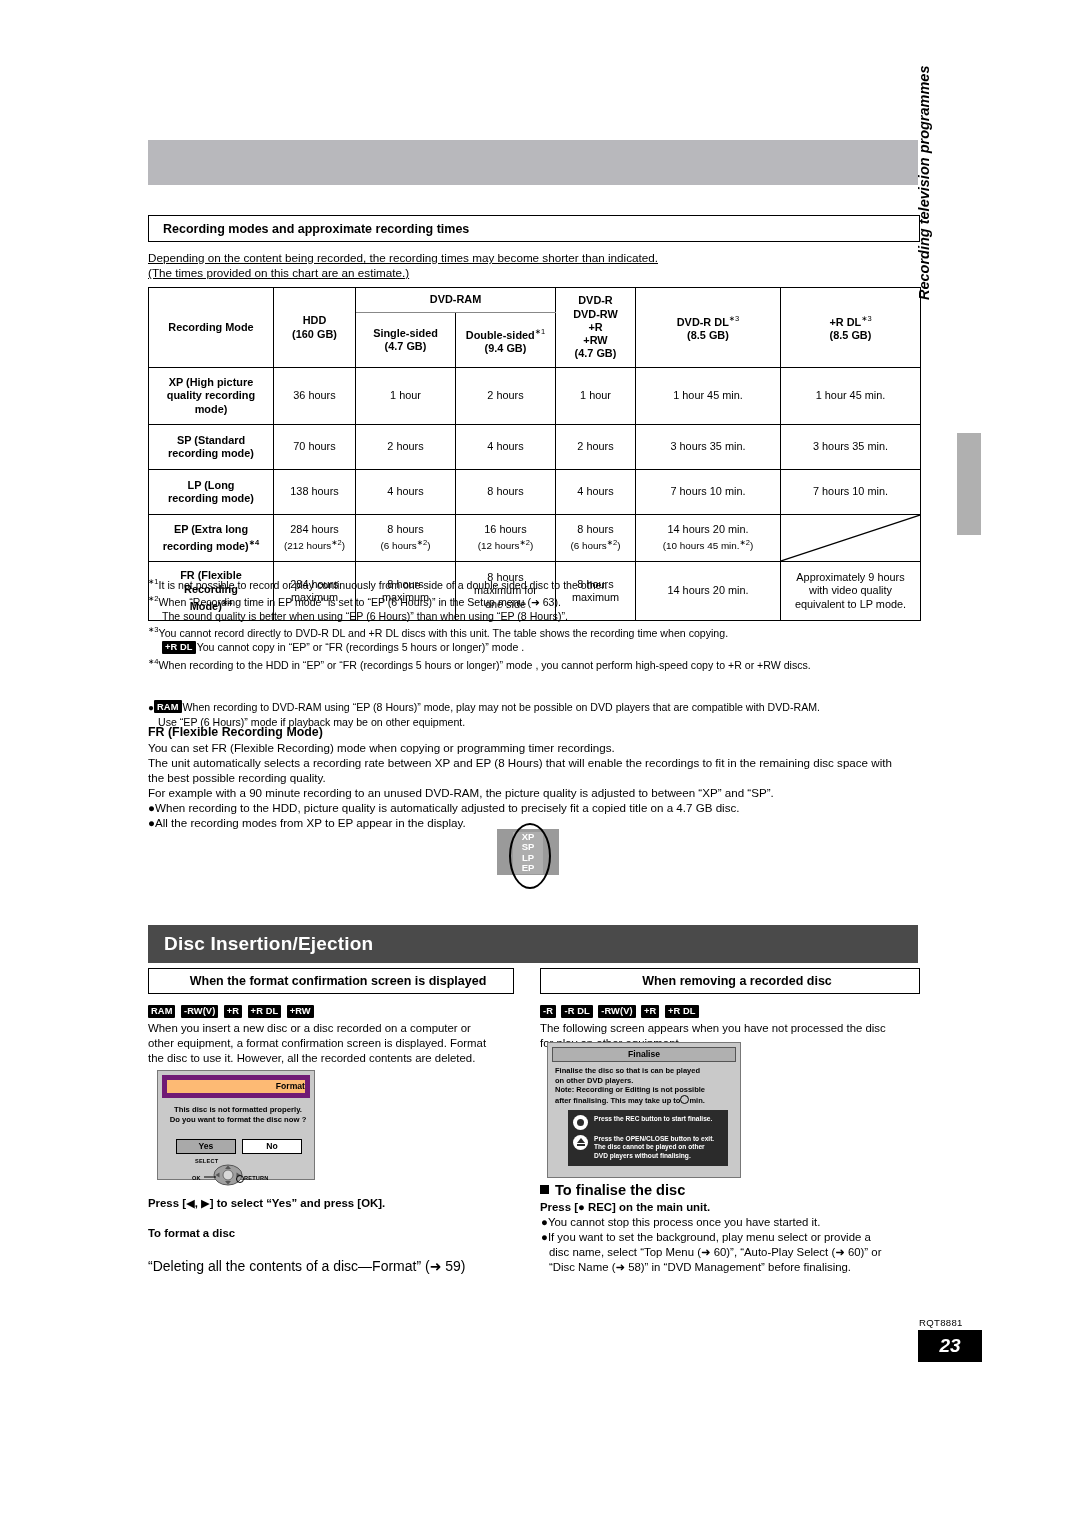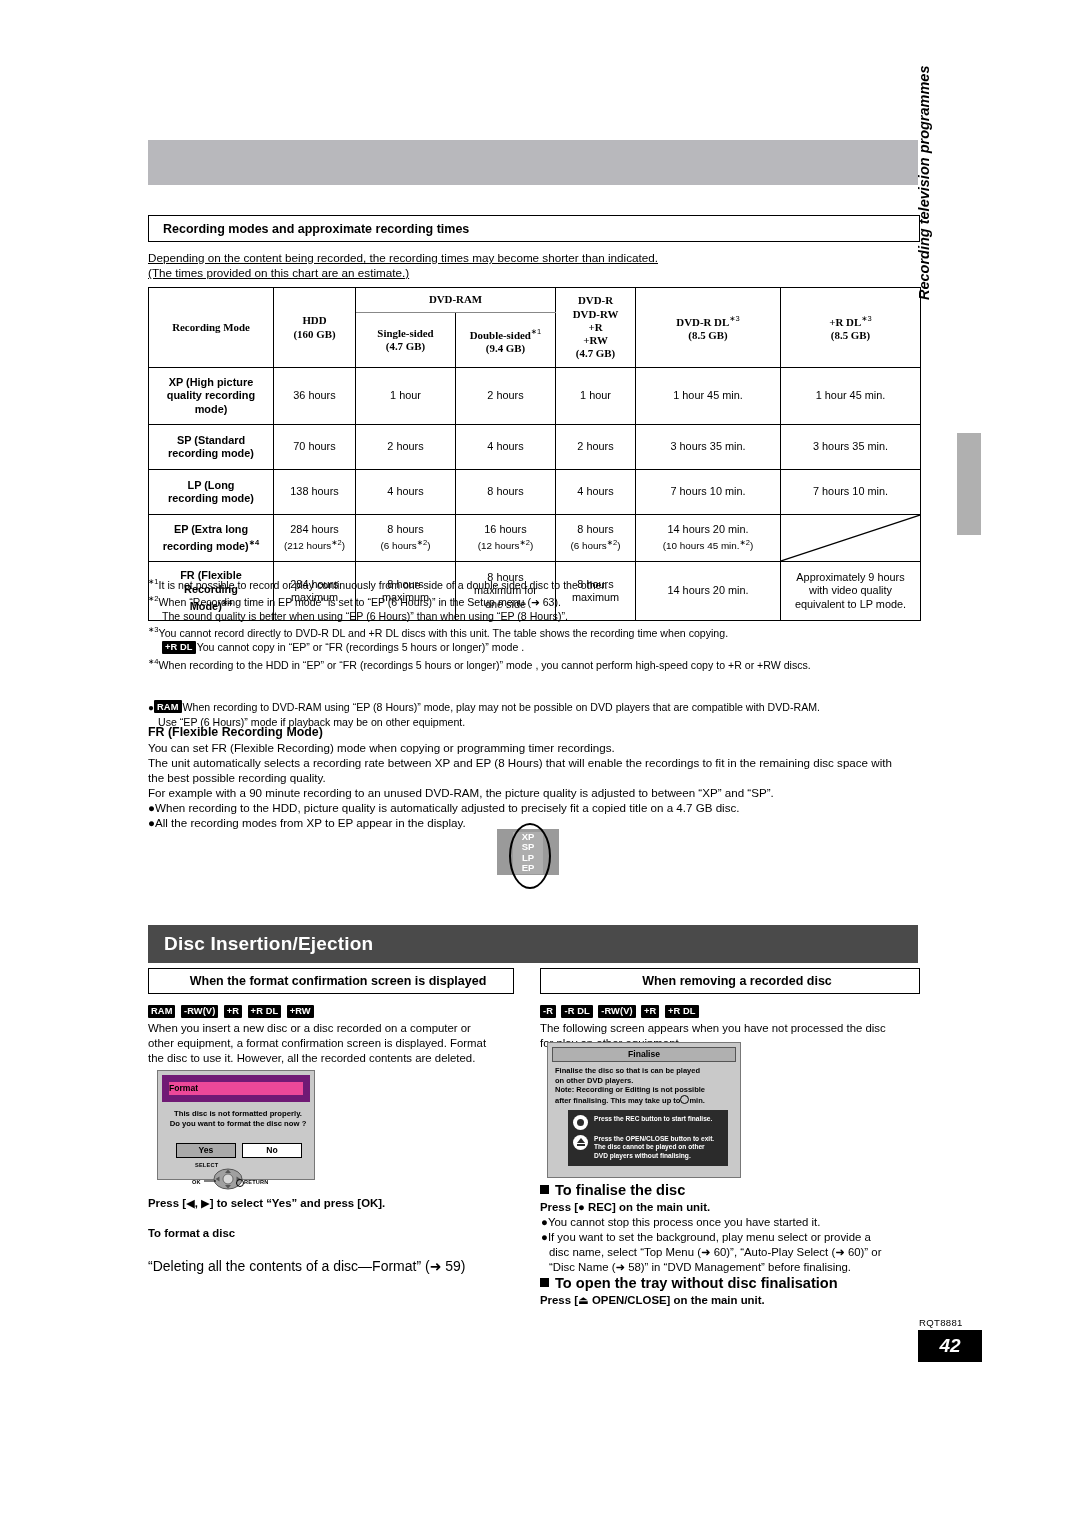--- a/index.html
+++ b/index.html
@@ -11,21 +11,21 @@
   
   .topbar{position:absolute;left:148px;top:140px;width:770px;height:45px;background:#b8b8bc;}
 
   
   .boxhead{border:1.5px solid #000;box-sizing:border-box;
            font-weight:bold;font-size:12.5px;display:flex;align-items:center;
            padding-left:14px;background:#fff;}
 
   
   .txt{font-size:11.7px;line-height:15.2px;text-decoration:underline;}
-  .b{font-weight:bold;font-family:Liberation Serif, serif;}
+  .b{font-weight:bold;}
 
   
   table.rec{position:absolute;left:148px;top:287px;border-collapse:collapse;
             table-layout:fixed;width:772px;background:#fff;}
   table.rec td,table.rec th{border:1.2px solid #000;text-align:center;
             font-size:10.9px;line-height:13.2px;padding:3px 2px;vertical-align:middle;}
   td.modecell{text-align:left;font-weight:bold;padding-left:6px;font-size:10.9px;line-height:12.6px;}
   .nb-bottom{border-bottom:none !important;}
   .thin-sep{border-bottom:1.2px solid #888 !important;}
   sup.fn{font-size:7.5px;vertical-align:super;letter-spacing:0;}
@@ -67,22 +67,22 @@
   
   .colL{position:absolute;left:148px;top:968px;width:366px;}
   .colR{position:absolute;left:540px;top:968px;width:380px;}
   .colhead{height:26px;}
   .colhead span{width:100%;text-align:center;display:block;}
   .colbody{margin-top:7px;font-size:11.4px;line-height:15px;}
 
   
   .osd-format{position:absolute;left:157px;top:1070px;width:158px;height:110px;
               background:#c9c9c9;border:1.5px solid #777;box-sizing:border-box;padding:4px;}
-  .osd-title{background:#ec4899;border:7px solid #701a75;height:13px;font-size:8.6px;
-             font-weight:bold;text-align:left;line-height:13px;}
+  .osd-title{background:#fdba74;border:5px solid #701a75;height:13px;font-size:8.6px;
+             font-weight:bold;text-align:right;line-height:13px;}
   .osd-msg{font-size:7.7px;line-height:10px;font-weight:bold;margin-top:7px;margin-left:4px;text-align:center;}
   .osd-btnrow{display:flex;gap:6px;margin-top:14px;margin-left:14px;}
   .osd-btn{width:58px;height:13px;border:1.2px solid #000;font-size:8.6px;font-weight:bold;
            text-align:center;line-height:13px;}
   .osd-btn.sel{background:#a9a9a9;}
   .osd-btn.un{background:#fff;}
   .osd-nav{position:relative;height:30px;margin-top:3px;}
   .navlabel{position:absolute;font-size:5.6px;font-weight:bold;letter-spacing:0.2px;}
 
   
@@ -453,27 +453,21 @@
     </div>
     <div class="cap-b" style="margin-top:2px;">Press [● REC] on the main unit.</div>
     <div class="rbullet">●You cannot stop this process once you have started it.</div>
     <div class="rbullet">
       <div>●If you want to set the background, play menu select or provide a</div>
       <div style="padding-left:8px">disc name, select “Top Menu (➜ 60)”, “Auto-Play Select (➜ 60)” or</div>
       <div style="padding-left:8px">“Disc Name (➜ 58)” in “DVD Management” before finalising.</div>
     </div>
   </div>
 
-  <div style="position:absolute;left:540px;top:1275px;width:400px;">
-    <div class="h4">
-      <span class="sq"></span><span>To open the tray without disc finalisation</span>
-    </div>
-    <div class="cap-b" style="margin-top:2px;">Press [⏏ OPEN/CLOSE] on the main unit.</div>
-  </div>
 
   <div class="vtab">Recording television programmes</div>
   <div class="vbar"></div>
 
   <div class="rqt">RQT8881</div>
   <div class="pgbox"></div>
-  <div class="pgnum">42</div>
+  <div class="pgnum">23</div>
 
 </div>
 
 </body></html>

